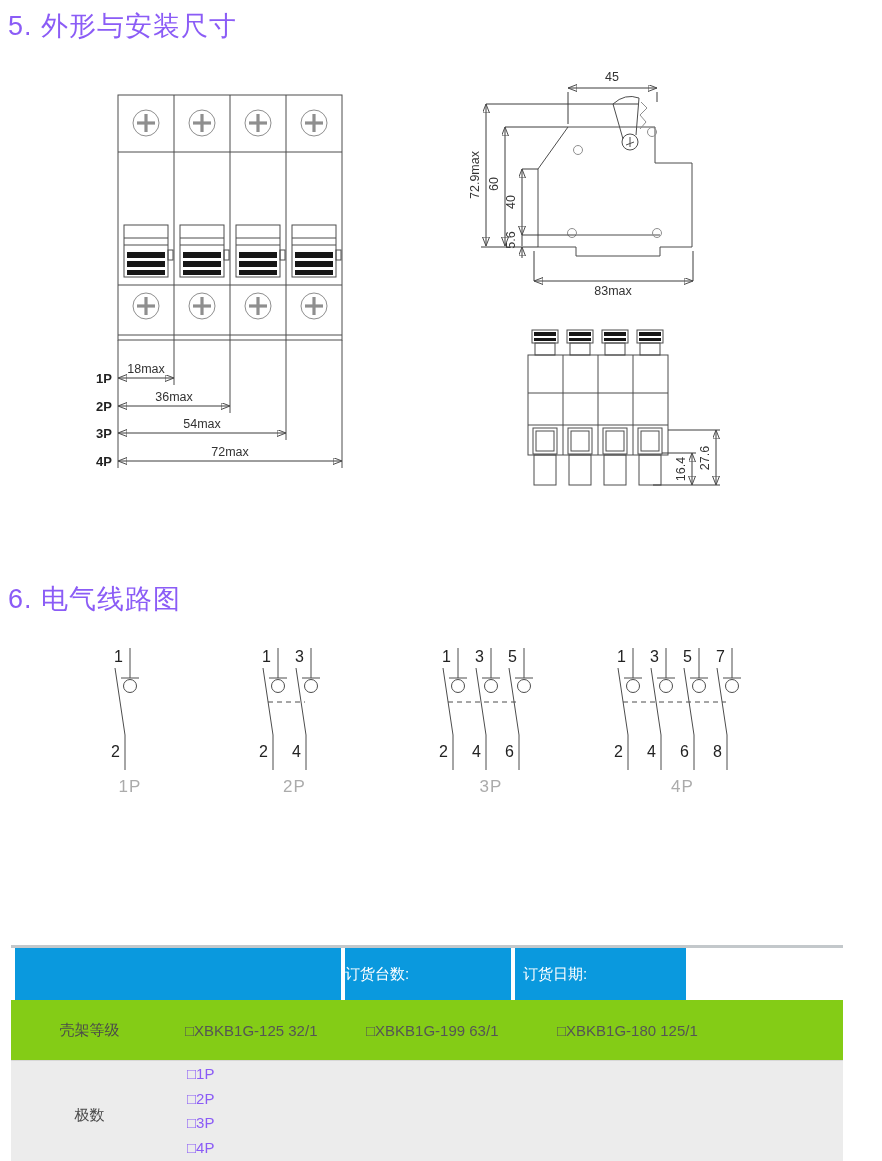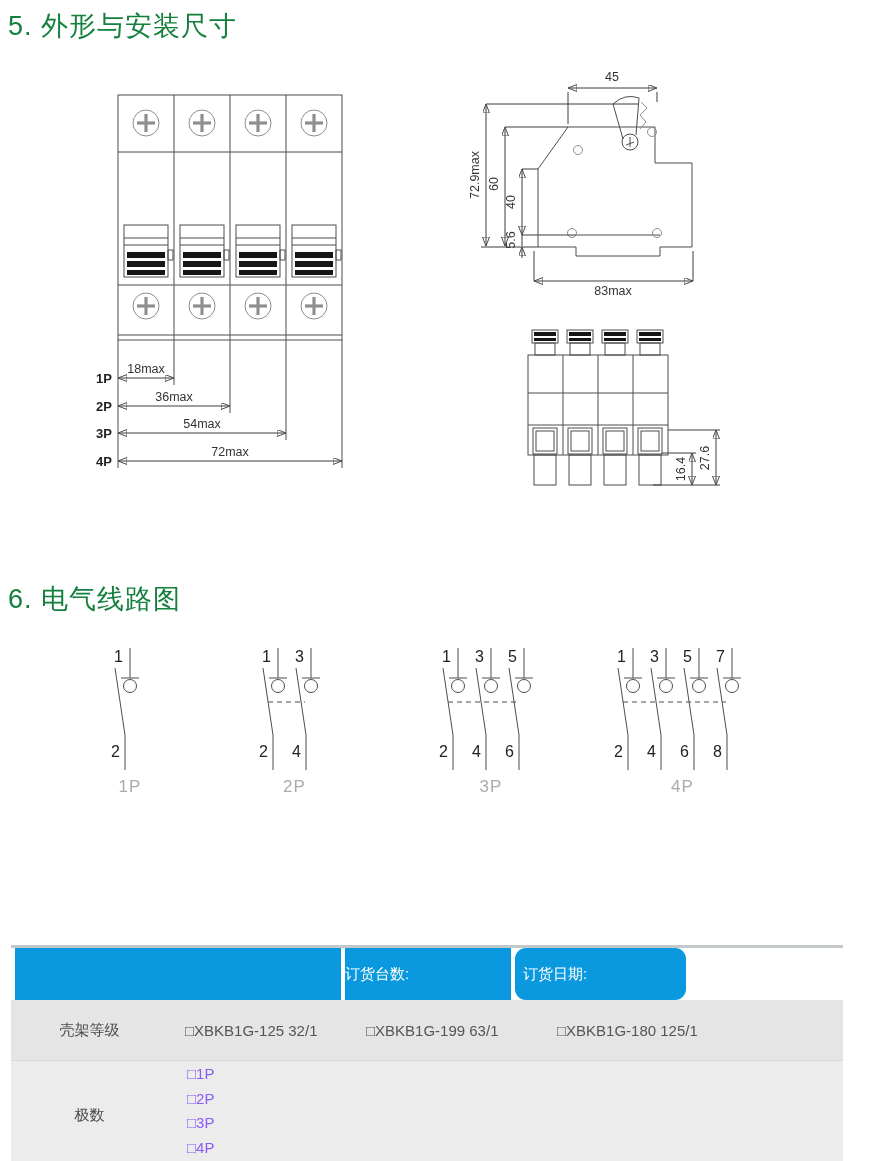--- a/index.html
+++ b/index.html
@@ -1,18 +1,18 @@
 <!DOCTYPE html>
 <html><head>
 <meta charset="utf-8">
 <style>
   html,body{margin:0;padding:0;background:#fff;}
   .page{position:relative;width:882px;height:1161px;background:#fff;overflow:hidden;
         font-family:"Liberation Sans",sans-serif;}
-  .sec-title{position:absolute;left:8px;color:#15803d;font-size:27px;font-weight:400;
+  .sec-title{position:absolute;left:8px;color:#8b5cf6;font-size:27px;font-weight:400;
              letter-spacing:1px;white-space:nowrap;}
   #title5{top:8px;}
   #title6{top:581px;}
   #title7{top:872px;}
 
   
   svg{position:absolute;}
   svg line, svg path, svg rect, svg circle, svg polyline{stroke:#4d4d4d;fill:none;stroke-width:1;}
   svg .scr{stroke:#8f8f8f;}
   svg .scrbar{stroke:#8f8f8f;stroke-width:3.2;}
@@ -26,25 +26,25 @@
 
   
   .tbl{position:absolute;left:11px;top:945px;width:832px;}
   .tbl-topline{height:3px;background:#c3c8cb;}
   .thead{display:flex;height:52px;}
   .thead .cell{background:#0a99de;color:#fff;font-size:15px;display:flex;align-items:center;}
   .thead .c1{width:157px;justify-content:center;}
   .thead .gap{width:4px;background:#fff;}
   .thead .c2{width:326px;}
   .thead .c3{width:166px;box-sizing:border-box;}
-  .thead .c4{width:171px;padding-left:8px;box-sizing:border-box;border-radius:11px;}
+  .thead .c4{width:171px;padding-left:8px;box-sizing:border-box;}
   .tbody{position:relative;}
   .vdivider{position:absolute;left:159px;top:0;width:1px;height:156px;background:#c9c9c9;}
   .trow{position:relative;font-size:15px;color:#4a4a4a;}
-  .row-frame{height:60px;background:#e5e5e5;text-align:center;}
+  .row-frame{height:60px;background:#84cc16;text-align:center;}
   .row-poles{height:110px;background:#ececec;border-top:1px solid #d8d8d8;box-sizing:border-box;}
   .row-label{position:absolute;left:0;top:0;width:157px;height:100%;
              display:flex;align-items:center;justify-content:center;color:#4a4a4a;}
   .opt{position:absolute;top:50%;transform:translateY(-50%);color:#555;white-space:nowrap;}
   .opt1{left:174px;} .opt2{left:355px;} .opt3{left:546px;}
   .stack{position:absolute;left:176px;top:1px;line-height:24.5px;color:#8b5cf6;}
   .tbl-bottomline{height:5px;background:#c7cccf;}
 </style>
 </head>
 <body>

